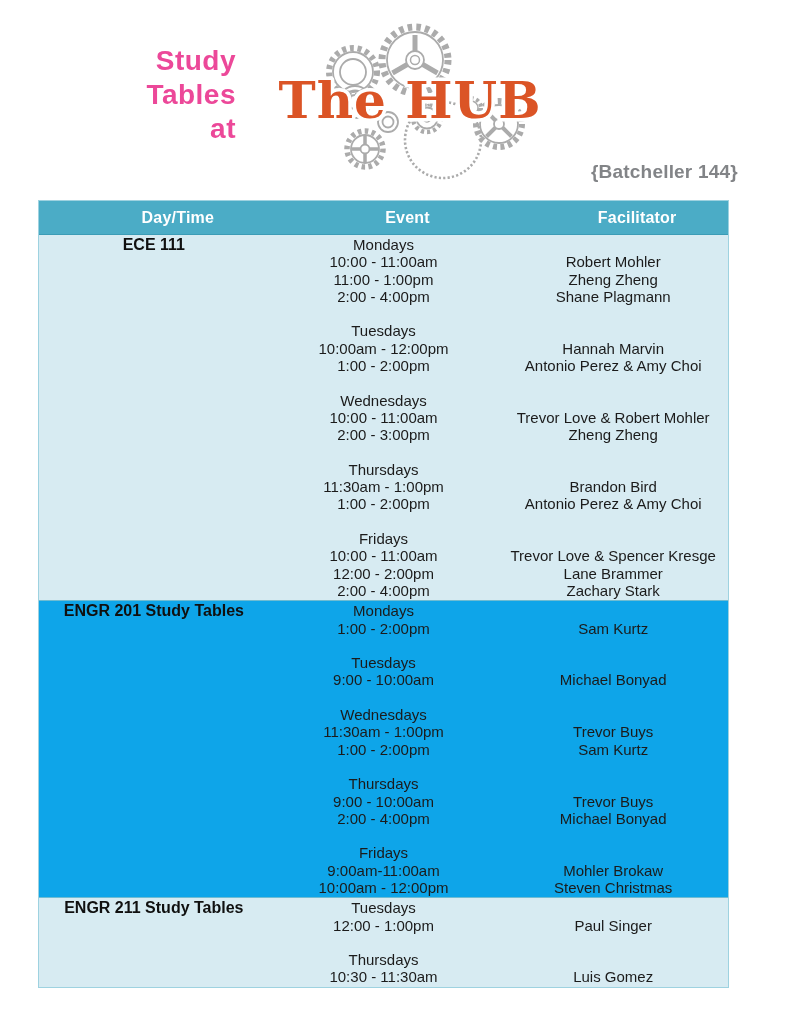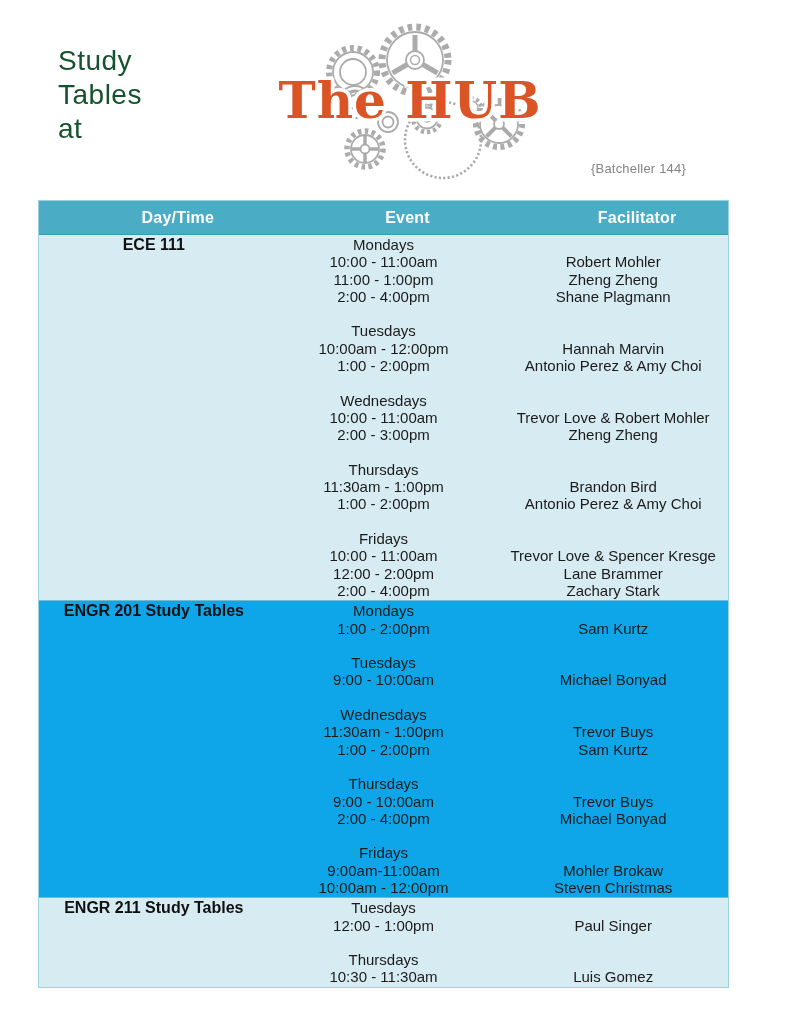--- a/index.html
+++ b/index.html
@@ -5,27 +5,27 @@
   html,body{margin:0;padding:0;}
   body{
     width:791px;height:1024px;background:#ffffff;
     font-family:"Liberation Sans",sans-serif;position:relative;overflow:hidden;
   }
   .page{position:absolute;inset:0;background:#ffffff;}
 
   
   .title-block{
     position:absolute;top:44px;left:58px;width:178px;
-    text-align:left;font-weight:normal;font-size:28px;line-height:34px;
-    color:#14532d;letter-spacing:0.5px;
+    text-align:right;font-weight:bold;font-size:28px;line-height:34px;
+    color:#ec4899;letter-spacing:0.5px;
   }
   .logo{position:absolute;left:275px;top:2px;width:270px;height:182px;}
   .room{
     position:absolute;top:161px;left:591px;
-    font-size:13px;font-weight:normal;color:#828487;letter-spacing:0.2px;
+    font-size:19px;font-weight:bold;color:#828487;letter-spacing:0.2px;
   }
 
   
   .table{
     position:absolute;left:38px;top:200px;width:689px;
     border:1px solid #9ed2e0;background:#ffffff;
   }
   .thead{
     display:flex;align-items:center;height:33px;
     background:#4BACC6;border-bottom:1px solid #3b9cb6;

